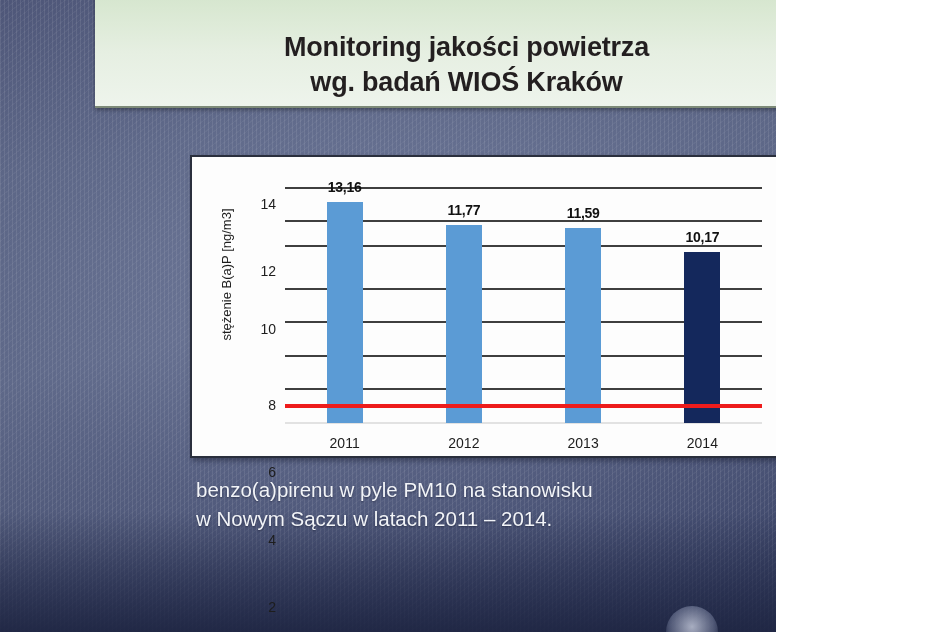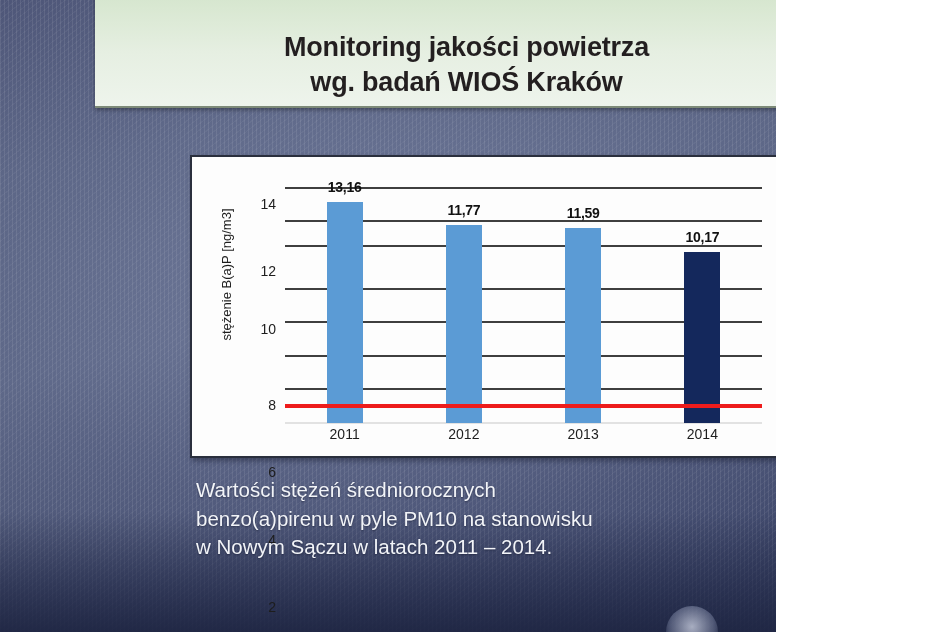--- a/index.html
+++ b/index.html
@@ -178,21 +178,21 @@
     position: absolute;
     left: 0;
     width: 100%;
     height: 4px;
     background: #ee1c1c;
   }
 
   .xtick {
     position: absolute;
     top: 100%;
-    margin-top: 3px;
+    margin-top: 12px;
     transform: translateX(-50%);
     font-size: 14px;
     color: #1d1d1d;
     white-space: nowrap;
   }
 
   
   #caption {
     position: absolute;
     left: 196px;
@@ -272,18 +272,17 @@
             <div class="xtick" style="left: 178.875px;">2012</div>
             <div class="xtick" style="left: 298.125px;">2013</div>
             <div class="xtick" style="left: 417.375px;">2014</div>
           </div>
       </div>
 
     </div>
   </div>
 
   <div id="caption">
-    <div class="caption-line">Wartości stężeń średniorocznych</div>
     <div class="caption-line">benzo(a)pirenu w pyle PM10 na stanowisku</div>
     <div class="caption-line">w Nowym Sączu w latach 2011 – 2014.</div>
   </div>
 
 </div>
 
 </body></html>

